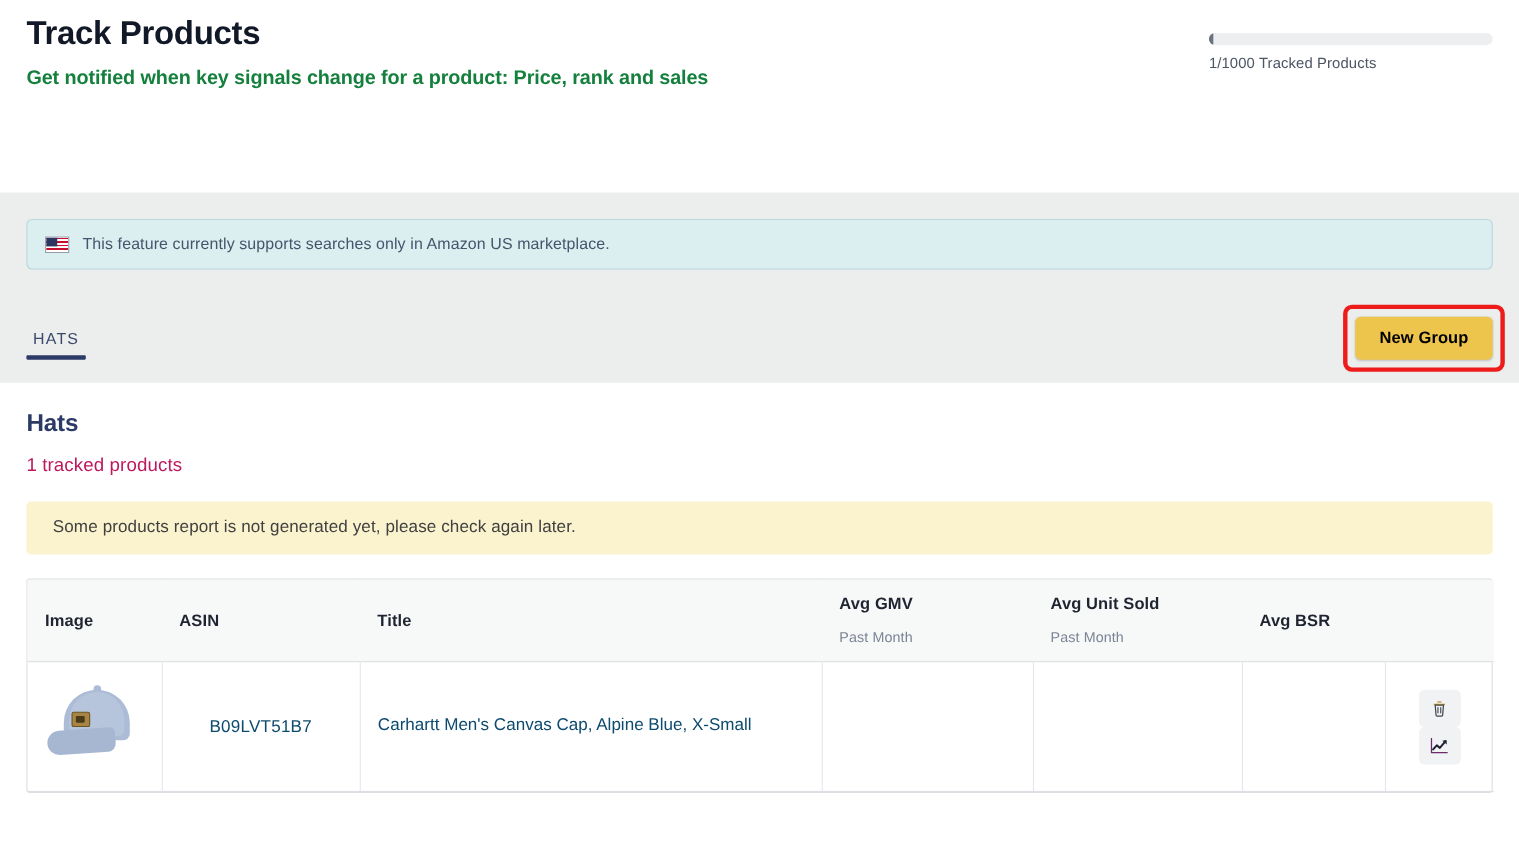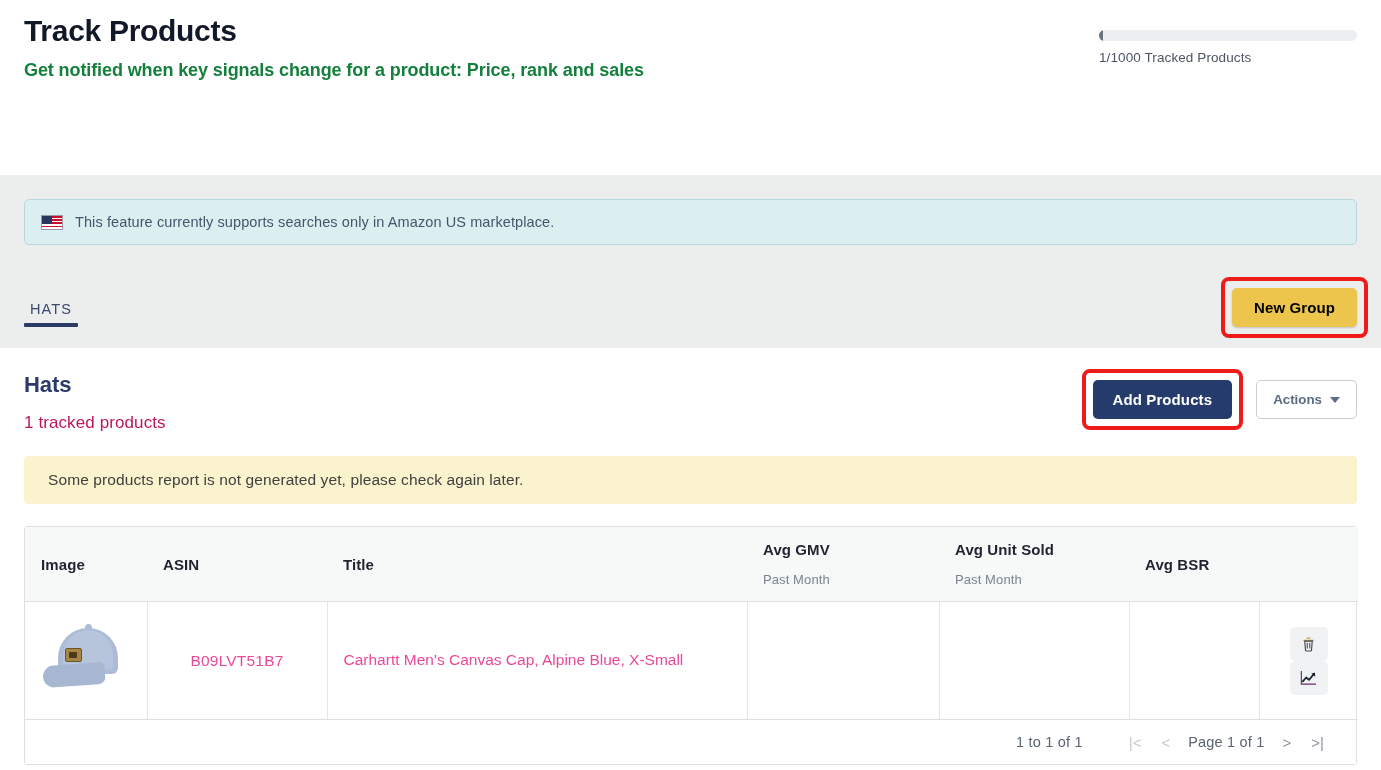--- a/index.html
+++ b/index.html
@@ -269,21 +269,21 @@
   th.c-bsr   { width: 130px; }
   th.c-ops   { width: 99px; }
 
   table.products tbody td {
     border-right: 1px solid #e4e7ea;
     border-bottom: 1px solid #dcdfe3;
     height: 118px;
     vertical-align: middle;
     padding: 10px 16px;
     font-size: 15.5px;
-    color: #ec4899;
+    color: #0c4a6e;
   }
   table.products tbody td:last-child { border-right: none; }
   td.cell-image { text-align: center; padding: 8px; }
   td.cell-asin { text-align: center; font-size: 17px; color: #4a5568; letter-spacing: 0.2px; }
   td.cell-title { line-height: 1.45; color: #56606e; }
   td.cell-ops { text-align: center; padding: 10px 8px; }
 
   
   .cap {
     width: 92px; height: 74px;
@@ -417,29 +417,20 @@
 </div>
 
 <div class="content">
 
   <div class="group-row">
     <div>
       <div class="group-name">Hats</div>
       <div class="group-count">1 tracked products</div>
     </div>
 
-    <div class="group-actions">
-      <span class="annot">
-        <button class="btn btn-add-products">Add Products</button>
-      </span>
-      <button class="btn-actions">
-        <span>Actions</span>
-        <span class="caret-down"></span>
-      </button>
-    </div>
   </div>
 
   <div class="warn-banner">
     <span>Some products report is not generated yet, please check again later.</span>
   </div>
 
   <div class="table-wrap">
     <table class="products">
       <thead>
         <tr>
@@ -497,22 +488,14 @@
                 <path d="M1.4 1 V15 H17" fill="none" stroke="#6b2a6b" stroke-width="1.2"></path>
                 <polyline points="3,12 6.5,8 9.5,10.5 15,4" fill="none" stroke="#1b2330" stroke-width="1.9" stroke-linejoin="round" stroke-linecap="round"></polyline>
                 <polygon points="15.8,3 16.2,7.2 11.9,3.6" fill="#1b2330"></polygon>
               </svg>
             </button>
           </td>
         </tr>
       </tbody>
     </table>
 
-    <div class="pagination">
-      <span class="page-summary">1 to 1 of 1</span>
-      <button class="pg-btn">|&lt;</button>
-      <button class="pg-btn">&lt;</button>
-      <span class="page-of">Page 1 of 1</span>
-      <button class="pg-btn enabled">&gt;</button>
-      <button class="pg-btn enabled">&gt;|</button>
-    </div>
   </div>
 </div>
 
 </body></html>

